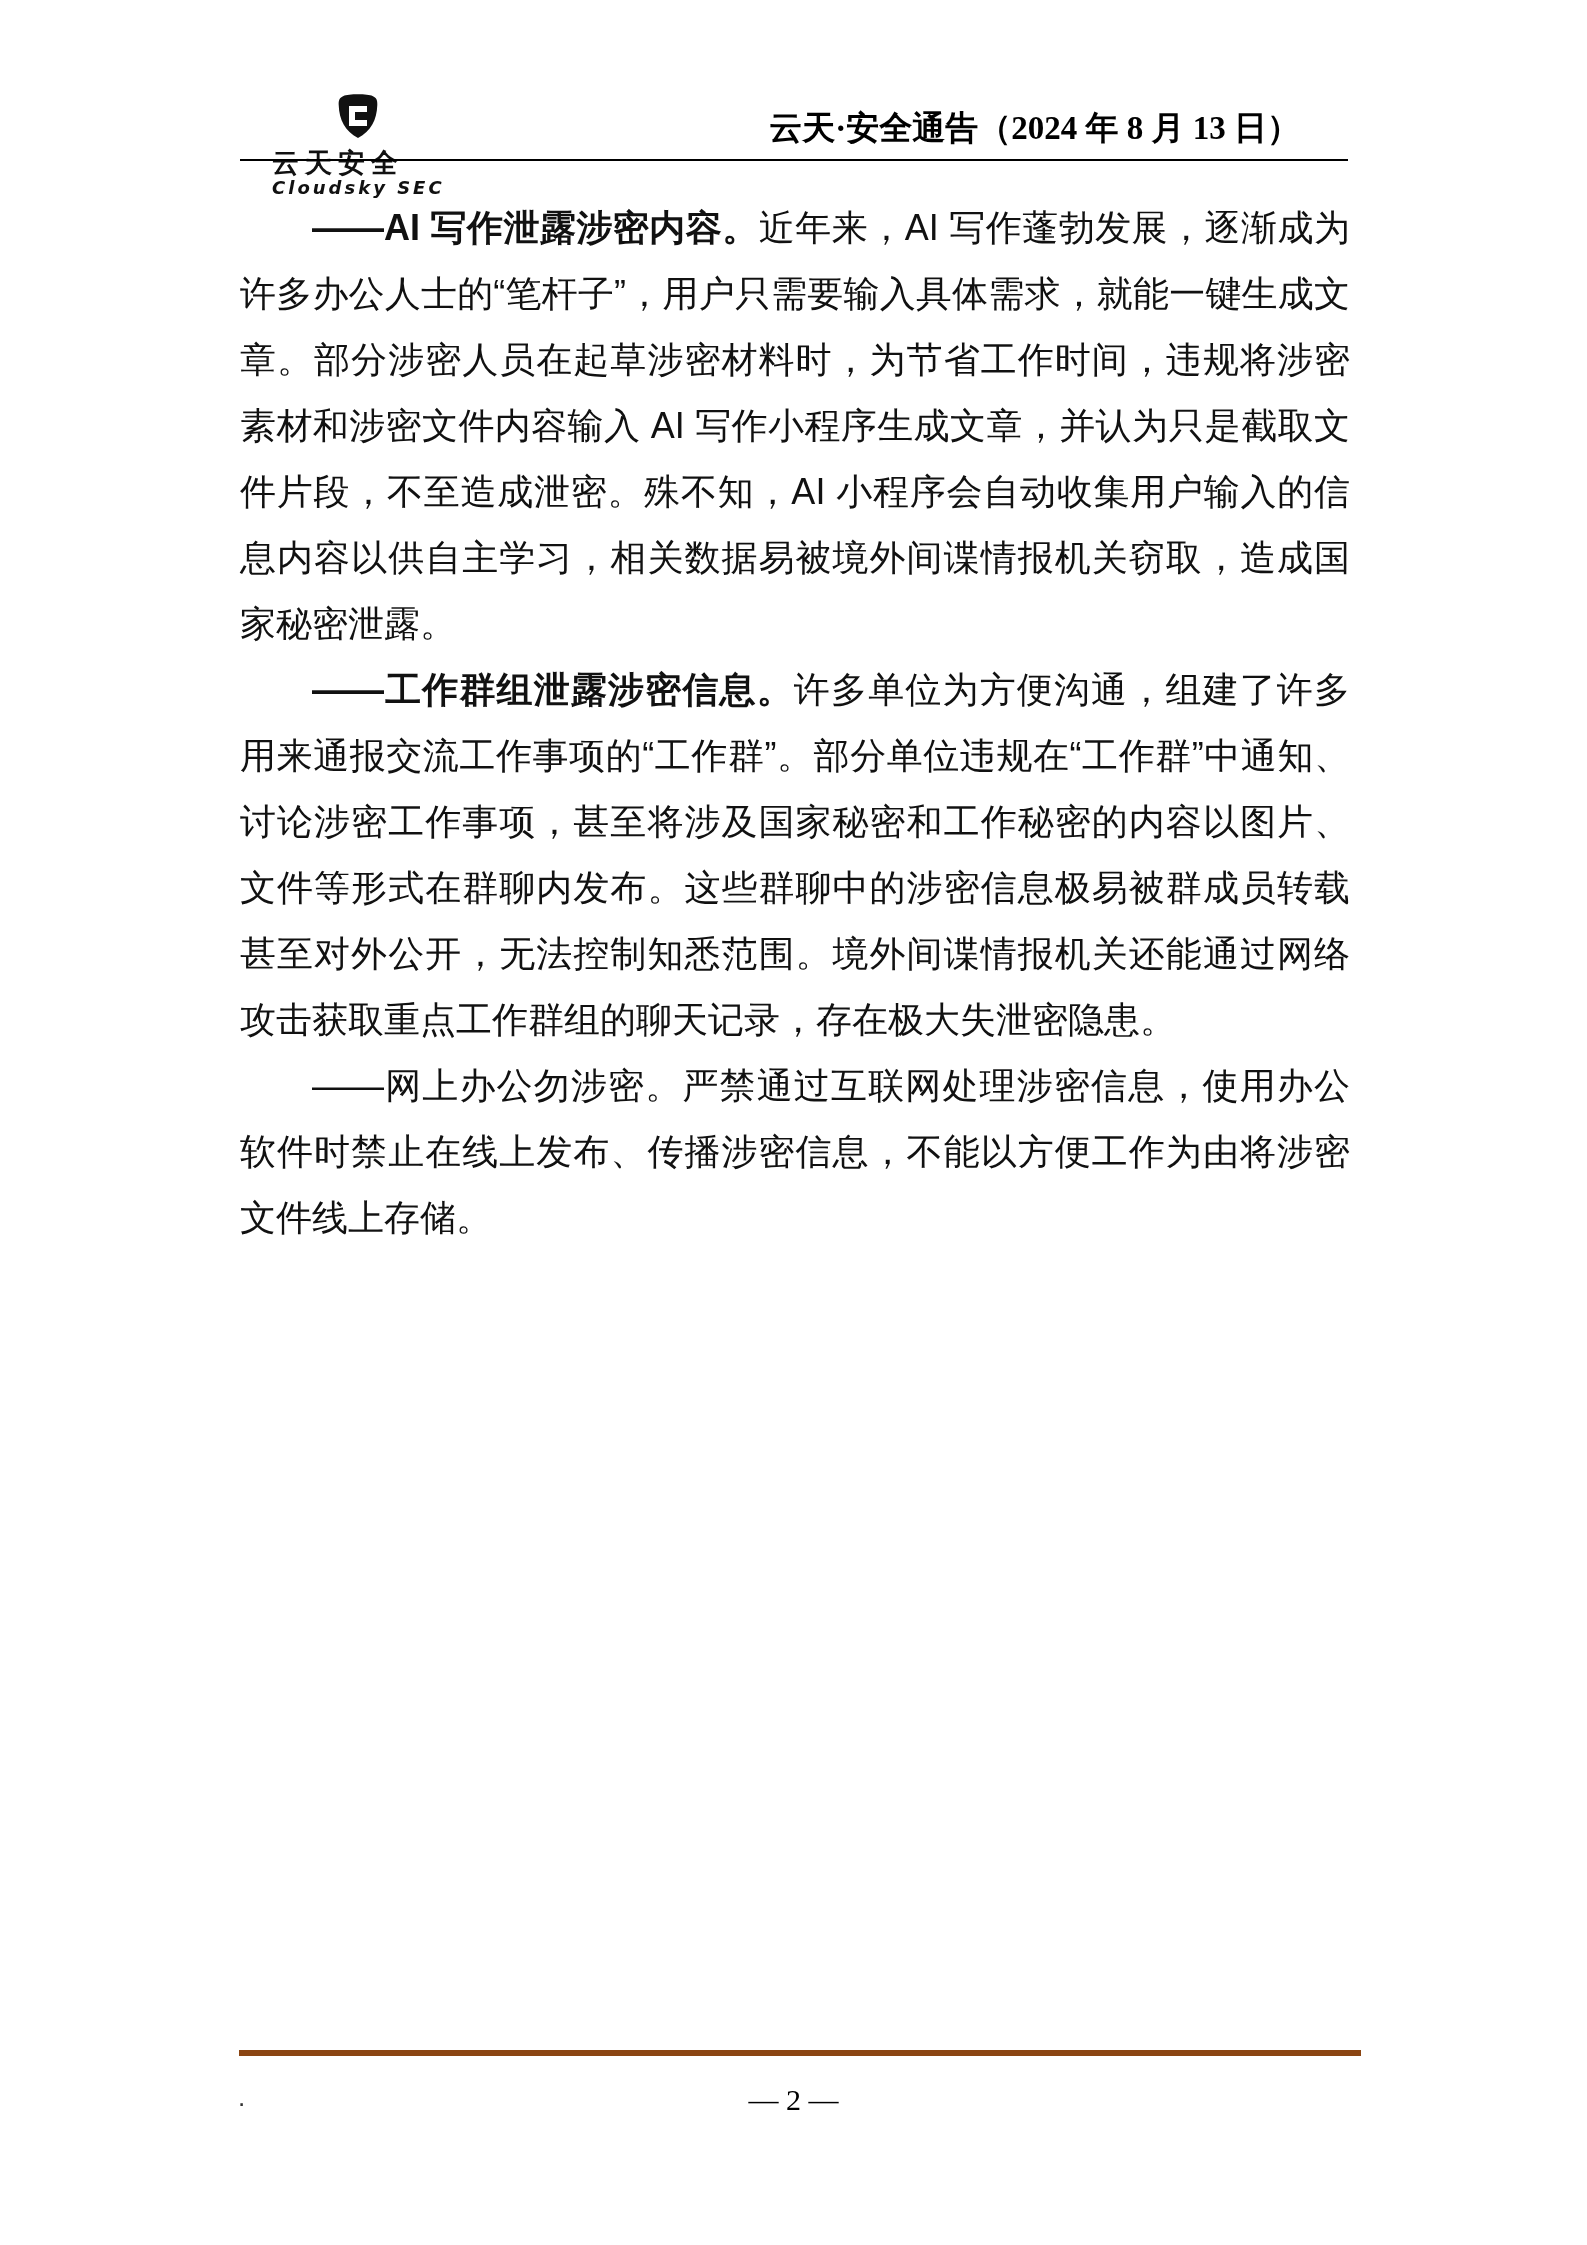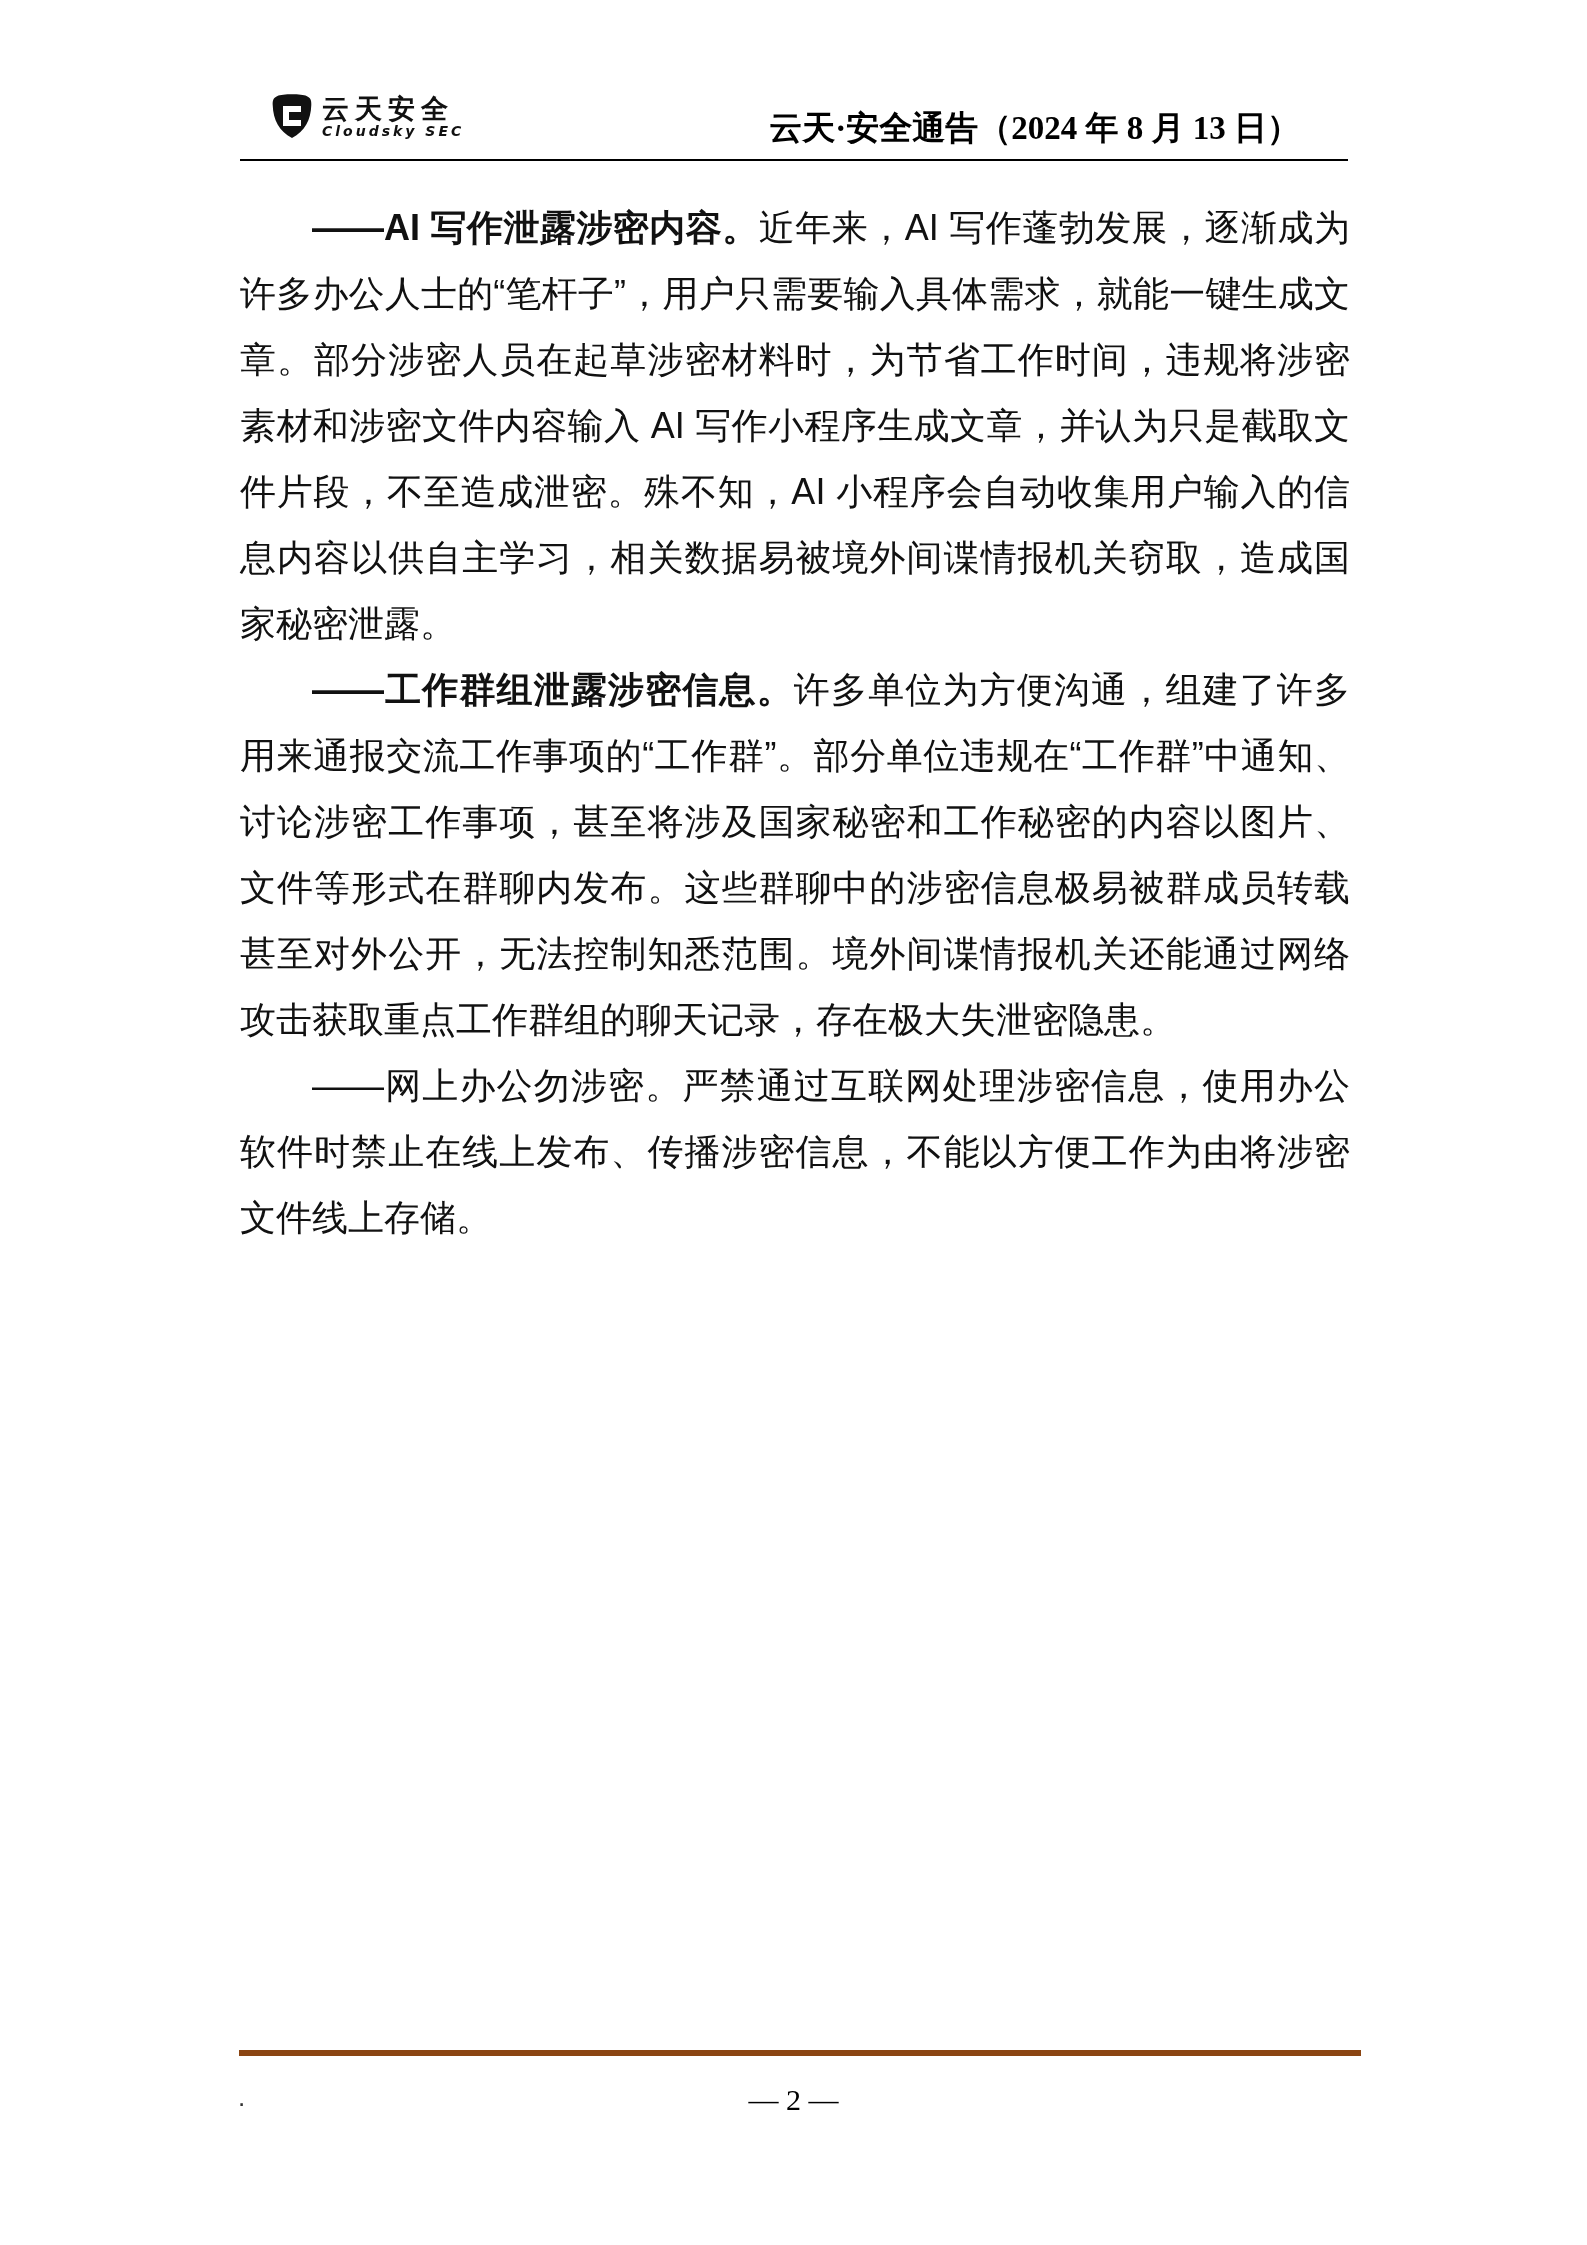--- a/index.html
+++ b/index.html
@@ -12,34 +12,35 @@
     color: #111111;
     font-family: "Liberation Sans", "DejaVu Sans", sans-serif;
   }
 
   
   .logo {
     position: absolute;
     left: 272px;
     top: 93px;
     display: flex;
-    align-items: flex-end;
+    align-items: center;
     gap: 10px;
+    flex-direction: column;
   }
   .logo-shield { width: 40px; height: 46px; display: block; }
   .logo-text { display: flex; flex-direction: column; justify-content: center; }
   .logo-cn {
     font-size: 27px;
     font-weight: bold;
     letter-spacing: 6px;
     line-height: 1.05;
     white-space: nowrap;
   }
   .logo-en {
-    font-size: 14px;
+    font-size: 18px;
     font-weight: bold;
     font-style: italic;
     letter-spacing: 3px;
     white-space: nowrap;
     font-family: "DejaVu Sans", sans-serif;
   }
   .header-title {
     position: absolute;
     top: 106px;
     right: 287px;

